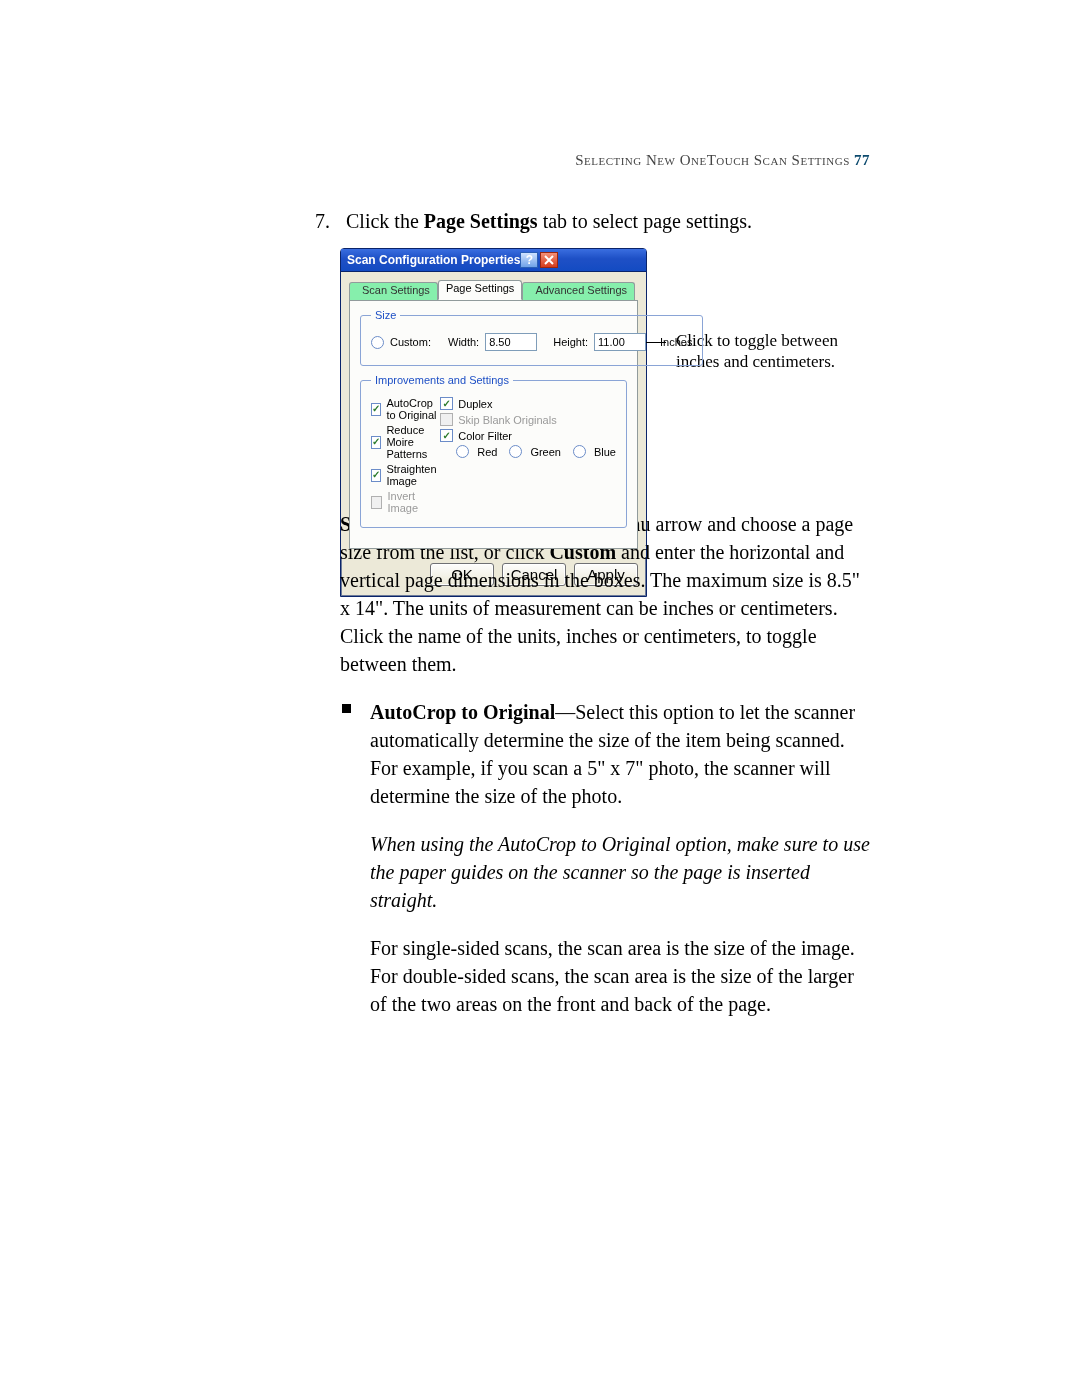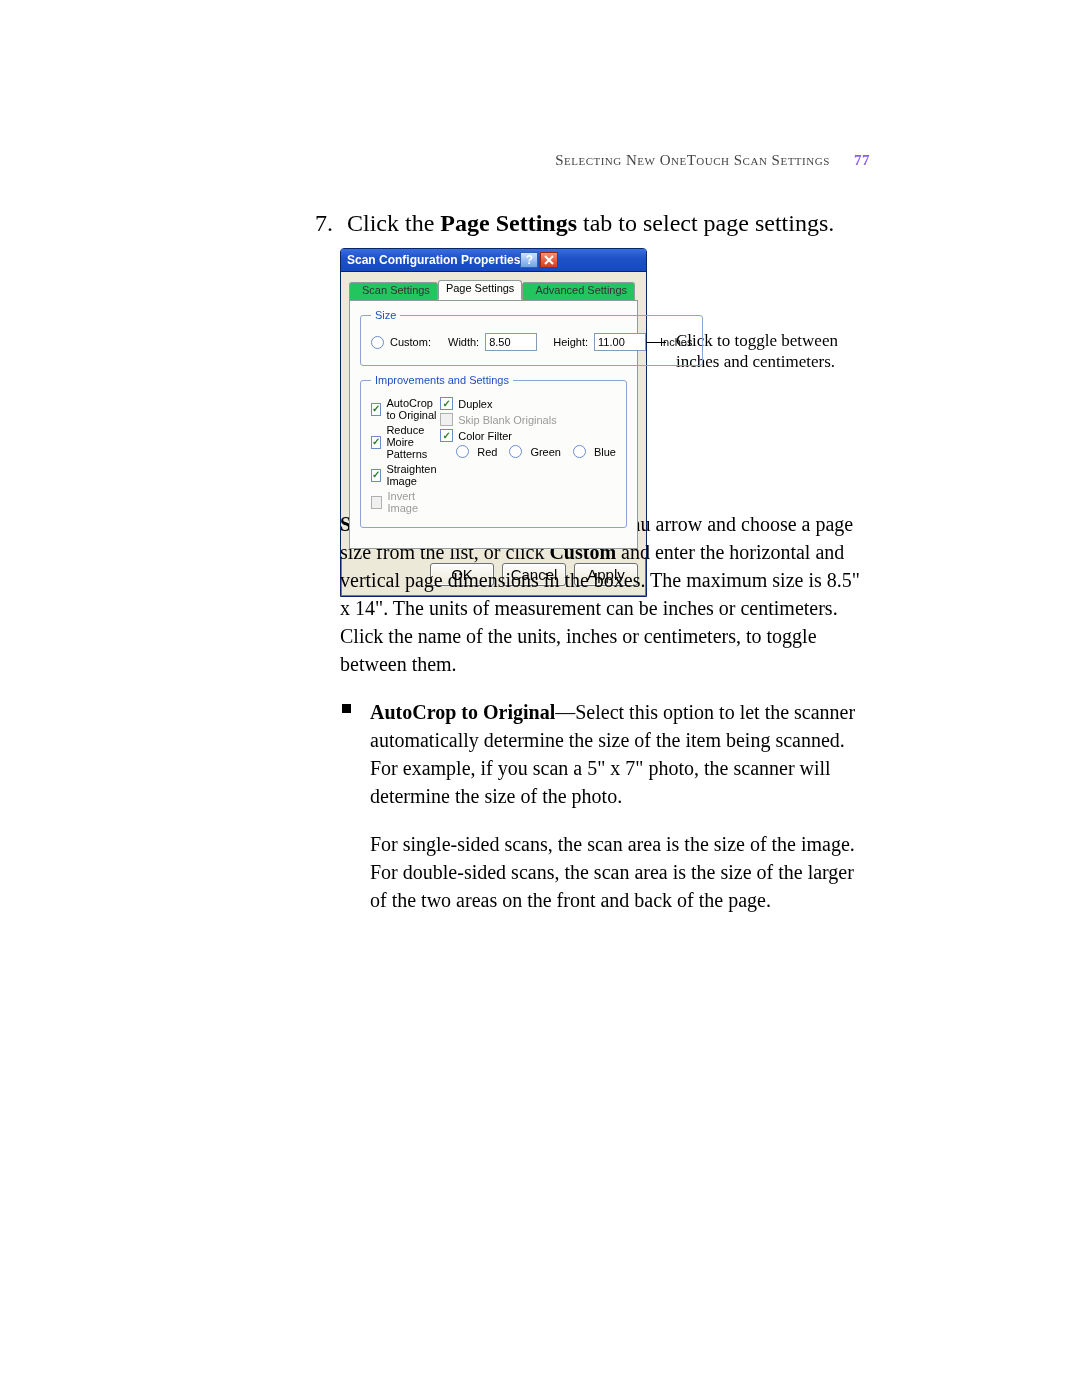--- a/index.html
+++ b/index.html
@@ -19,31 +19,30 @@
     width:555px;
     text-align:right;
     font-variant:small-caps;
     font-family: Georgia, "Times New Roman", serif;
     font-size:15px;
     letter-spacing:0.5px;
     color:#444;
   }
   .running-head .pnum{
     display:inline-block;
-    margin-left:20px;
     font-weight:bold;
-    color:#8b5cf6;
+    color:#0c4a6e;
   }
 
   .step-line{
     position:absolute;
     left:315px; top:210px;
     width:555px;
     font-family: Georgia, "Times New Roman", serif;
-    font-size:24px;
+    font-size:20px;
   }
   .step-line .num{
     display:inline-block; width:26px;
   }
 
   
   .dialog{
     position:absolute;
     left:340px; top:248px;
     width:305px;
@@ -97,21 +96,21 @@
     background:#f6f6f0;
     padding:1px 7px;
     font-size:11px;
     border-radius:3px 3px 0 0;
     position:relative;
     top:1px;
     cursor:default;
   }
   .tab.inactive{
     top:2px;
-    background:#22c55e;
+    background:#86efac;
     color:#333;
     padding-left:12px;
   }
   .tab.active{
     background:#fcfcfa;
     border-bottom:1px solid #fcfcfa;
     z-index:2;
     top:0;
     padding-bottom:2px;
   }
@@ -337,15 +336,16 @@
   <p>
     <b>Size</b><span>—Click </span><b>Standard</b><span>, click the menu arrow and choose a page size from the list, or click </span><b>Custom</b><span> and enter the horizontal and vertical page dimensions in the boxes. The maximum size is 8.5" x 14". The units of measurement can be inches or centimeters. Click the name of the units, inches or centimeters, to toggle between them.</span>
   </p>
 
 
   <div class="bullet-block">
     <span class="sq"></span>
     <p>
       <b>AutoCrop to Original</b><span>—Select this option to let the scanner automatically determine the size of the item being scanned. For example, if you scan a 5" x 7" photo, the scanner will determine the size of the photo.</span>
     </p>
+    <p class="ital">When using the AutoCrop to Original option, make sure to use the paper guides on the scanner so the page is inserted straight.</p>
     <p>For single-sided scans, the scan area is the size of the image. For double-sided scans, the scan area is the size of the larger of the two areas on the front and back of the page.</p>
   </div>
 </div>
 
 </body></html>

